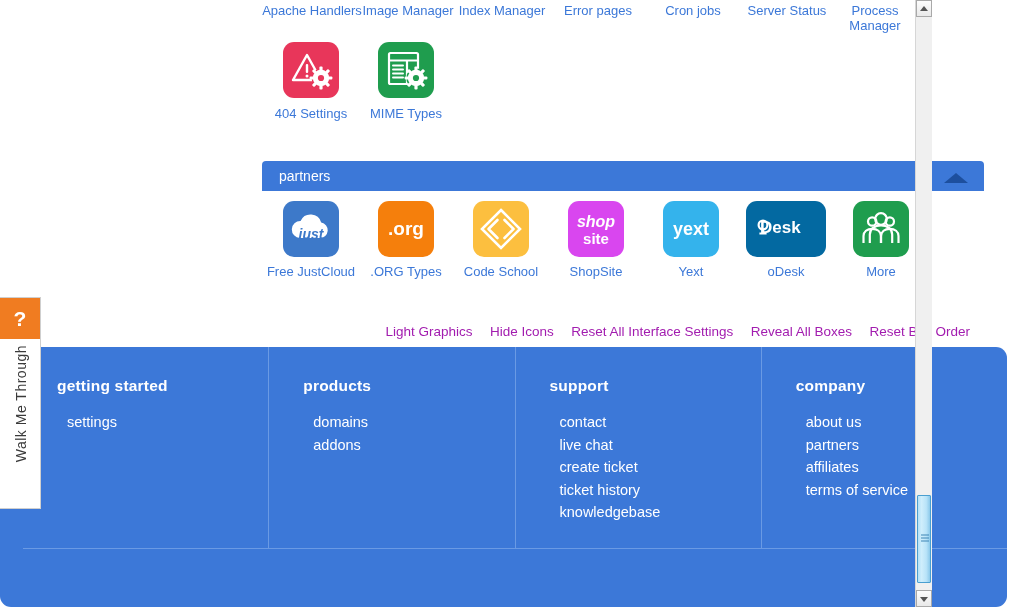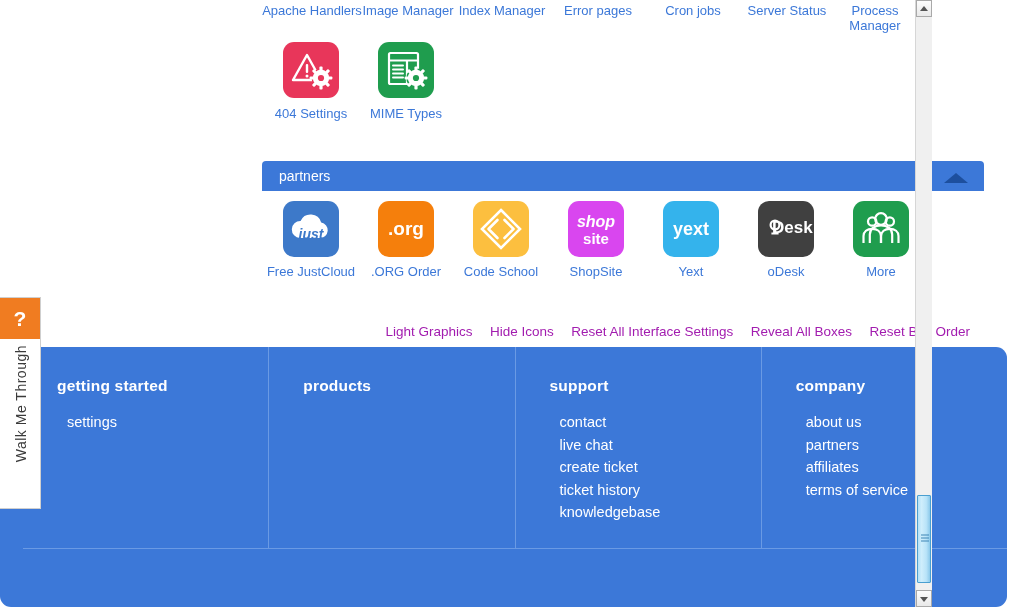--- a/index.html
+++ b/index.html
@@ -162,21 +162,21 @@
     color: #3c78d8;
     line-height: 15px;
     white-space: nowrap;
   }
 
   .b-just { background: #3d79c9; }
   .b-org  { background: #f57f0c; }
   .b-code { background: #fcbf3f; }
   .b-shop { background: #d946ef; }
   .b-yext { background: #34b3ec; }
-  .b-odesk{ background: #404040; }
+  .b-odesk{ background: #0369a1; padding-left: 24px; }
   .b-more { background: #1f9d4e; }
 
   .badge-txt {
     position: absolute; left: 0; right: 0;
     text-align: center;
     color: #ffffff;
     font-weight: bold;
   }
 
   
@@ -383,21 +383,21 @@
           </svg>
           <div class="badge-txt" style="top:25px;font-size:14px;color:#3d79c9;font-style:italic;">just</div>
         </div>
         <div class="cap">Free JustCloud</div>
       </div>
 
       <div class="ptile" style="left:99px;">
         <div class="badge b-org">
           <div class="badge-txt" style="top:17px;font-size:19px;">.org</div>
         </div>
-        <div class="cap">.ORG Order</div>
+        <div class="cap">.ORG Types</div>
       </div>
 
       <div class="ptile" style="left:194px;">
         <div class="badge b-code">
           <svg width="56" height="56" viewBox="0 0 56 56">
             <path d="M28 9 L47 28 L28 47 L9 28 Z" fill="none" stroke="#ffffff" stroke-width="2.6"></path>
             <path d="M24.5 19 L15.5 28 L24.5 37" fill="none" stroke="#ffffff" stroke-width="2.6" stroke-linecap="round" stroke-linejoin="round"></path>
             <path d="M31.5 19 L40.5 28 L31.5 37" fill="none" stroke="#ffffff" stroke-width="2.6" stroke-linecap="round" stroke-linejoin="round"></path>
           </svg>
         </div>
@@ -464,20 +464,24 @@
 
       <div class="fcol">
         <h4>getting started</h4>
         <ul>
           <li>settings</li>
         </ul>
       </div>
 
       <div class="fcol">
         <h4>products</h4>
+        <ul>
+          <li>domains</li>
+          <li>addons</li>
+        </ul>
       </div>
 
       <div class="fcol">
         <h4>support</h4>
         <ul>
           <li>contact</li>
           <li>live chat</li>
           <li>create ticket</li>
           <li>ticket history</li>
           <li>knowledgebase</li>

